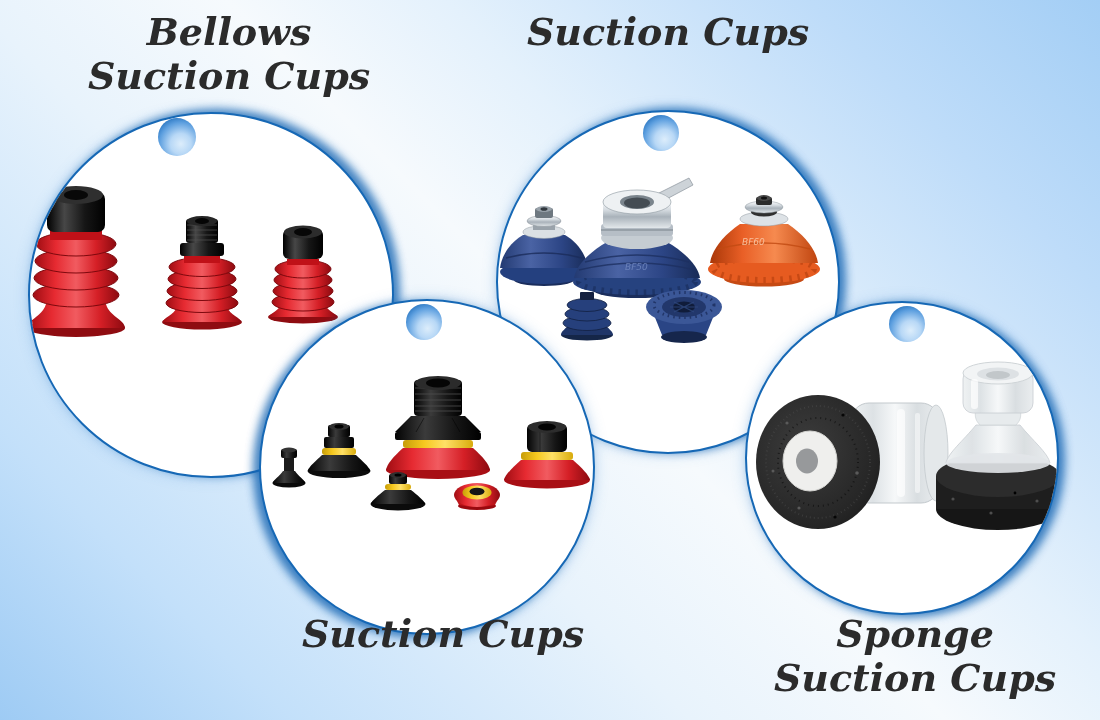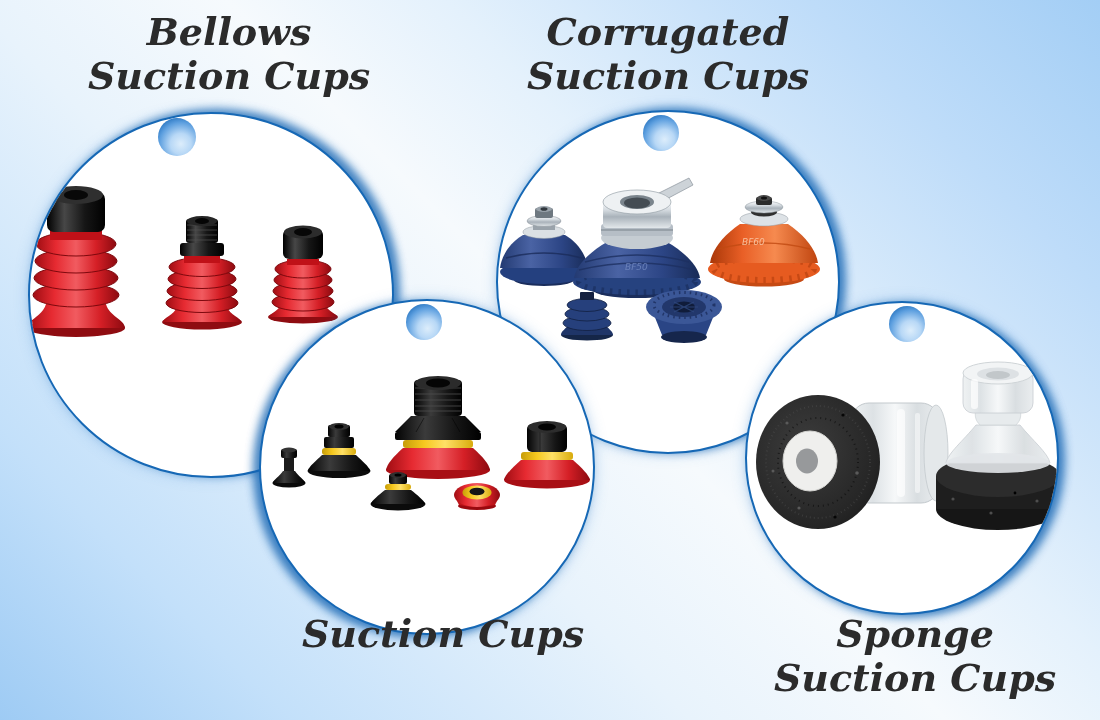--- a/index.html
+++ b/index.html
@@ -40,21 +40,20 @@
 </head>
 <body>
 
 <div id="canvas">
 
   <div class="cat-title" id="title-bellows">
     <div>Bellows</div>
     <div>Suction Cups</div>
   </div>
   <div class="cat-title" id="title-corrugated">
-    <div>Corrugated</div>
     <div>Suction Cups</div>
   </div>
   <div class="cat-title" id="title-flat">
     <div>Suction Cups</div>
   </div>
   <div class="cat-title" id="title-sponge">
     <div>Sponge</div>
     <div>Suction Cups</div>
   </div>
 

